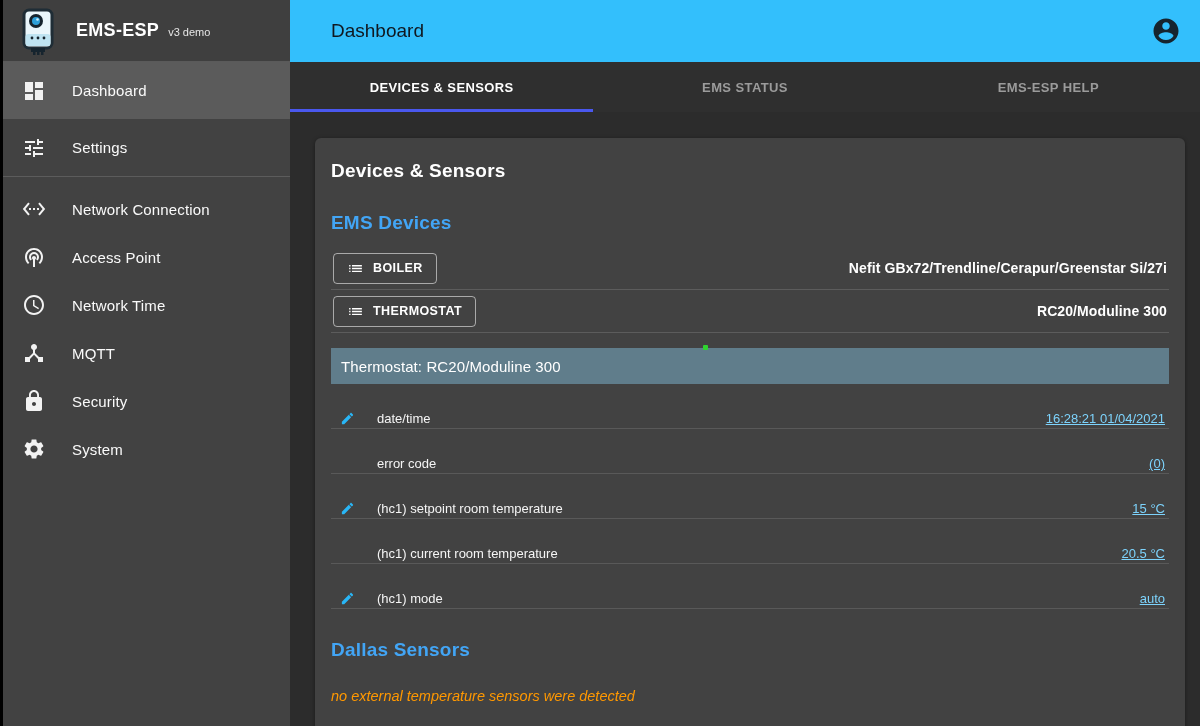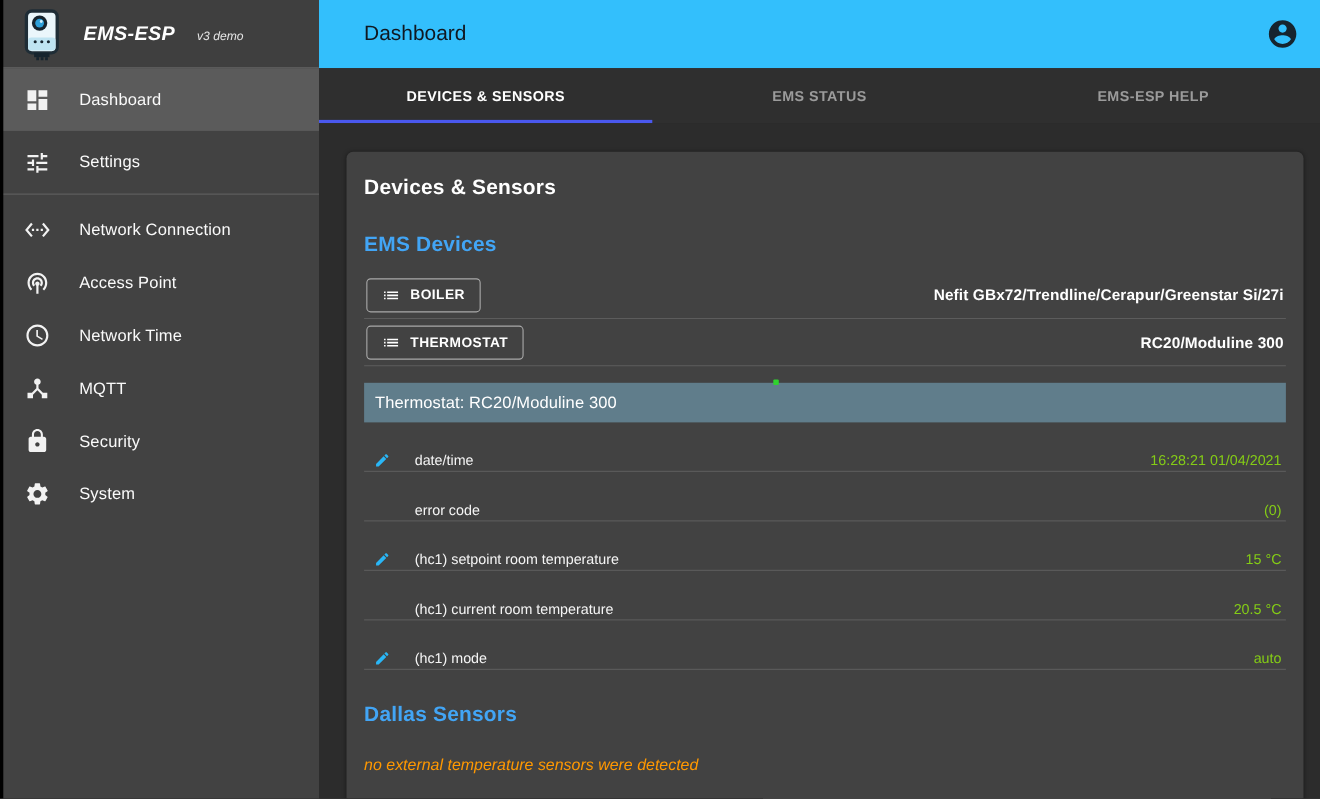--- a/index.html
+++ b/index.html
@@ -11,21 +11,21 @@
   html,body{width:1200px;height:726px;overflow:hidden;}
   body{font-family:"Liberation Sans","DejaVu Sans",sans-serif;background:#2c2c2c;color:#fff;}
   .app{display:flex;width:1200px;height:726px;position:relative;}
   .left-edge{position:absolute;left:0;top:0;width:3px;height:100%;background:#000;z-index:10;}
 
   
   .sidebar{width:290px;min-width:290px;height:100%;background:#424242;display:flex;flex-direction:column;}
   .sidebar-header{height:62px;display:flex;align-items:center;padding-left:16px;gap:16px;
     border-bottom:1px solid rgba(255,255,255,0.14);background:#3f3f3f;}
   .logo{width:44px;height:48px;display:flex;align-items:center;justify-content:center;}
-  .brand{display:flex;align-items:baseline;gap:20px;font-style:italic;}
+  .brand{display:flex;align-items:baseline;gap:9px;}
   .brand-name{font-size:18px;font-weight:bold;letter-spacing:0.3px;}
   .brand-version{font-size:11px;color:#e6e6e6;}
   .nav-group{display:flex;flex-direction:column;}
   .nav-group.lower{border-top:1px solid rgba(255,255,255,0.14);padding-top:8px;}
   .nav-item{display:flex;align-items:center;height:48px;padding-left:22px;gap:26px;cursor:pointer;}
   .nav-group.top .nav-item{height:57px;}
   .nav-item.active{background:#5b5b5b;}
   .nav-icon{width:24px;height:24px;display:flex;align-items:center;justify-content:center;flex-shrink:0;}
   .nav-icon svg{width:24px;height:24px;fill:#f2f2f2;}
   .nav-label{font-size:15px;color:#fafafa;letter-spacing:0.15px;}
@@ -61,21 +61,21 @@
 
   .detail{margin-top:15px;position:relative;}
   .green-dot{position:absolute;top:-3px;left:372px;width:5px;height:5px;background:var(--green-dot);border-radius:1px;}
   .detail-header{height:36px;background:var(--detail-header);display:flex;align-items:center;
     padding:0 10px;font-size:15px;color:#fff;letter-spacing:0.1px;}
   .detail-row{display:flex;align-items:center;height:21px;border-bottom:1px solid rgba(255,255,255,0.12);
     font-size:13px;padding-right:4px;margin-top:24px;}
   .edit-cell{width:46px;padding-left:9px;display:flex;align-items:center;flex-shrink:0;}
   .edit-cell svg{width:15px;height:15px;fill:var(--pencil-blue);cursor:pointer;}
   .row-label{color:#f5f5f5;}
-  .row-value{margin-left:auto;font-weight:500;color:#84cc16;}
+  .row-value{margin-left:auto;font-weight:500;color:#7dd3fc;text-decoration:underline;}
 
   .warning-text{margin-top:27px;font-size:14.5px;font-style:italic;color:var(--warning-orange);}
   .actions{margin-top:42px;display:flex;align-items:center;justify-content:space-between;padding:0 8px 0 8px;}
   .btn{display:inline-flex;align-items:center;gap:9px;border:none;border-radius:5px;cursor:pointer;
     font-family:inherit;font-size:13px;font-weight:600;letter-spacing:0.5px;padding:8px 16px;height:34px;
     box-shadow:0 2px 3px rgba(0,0,0,0.35);}
   .btn svg{width:18px;height:18px;}
   .btn-primary{background:var(--primary-btn);color:#ffffff;}
   .btn-primary svg{fill:#fff;}
   .btn-light{background:var(--scan-btn);color:#4d7c0f;justify-content:center;}

